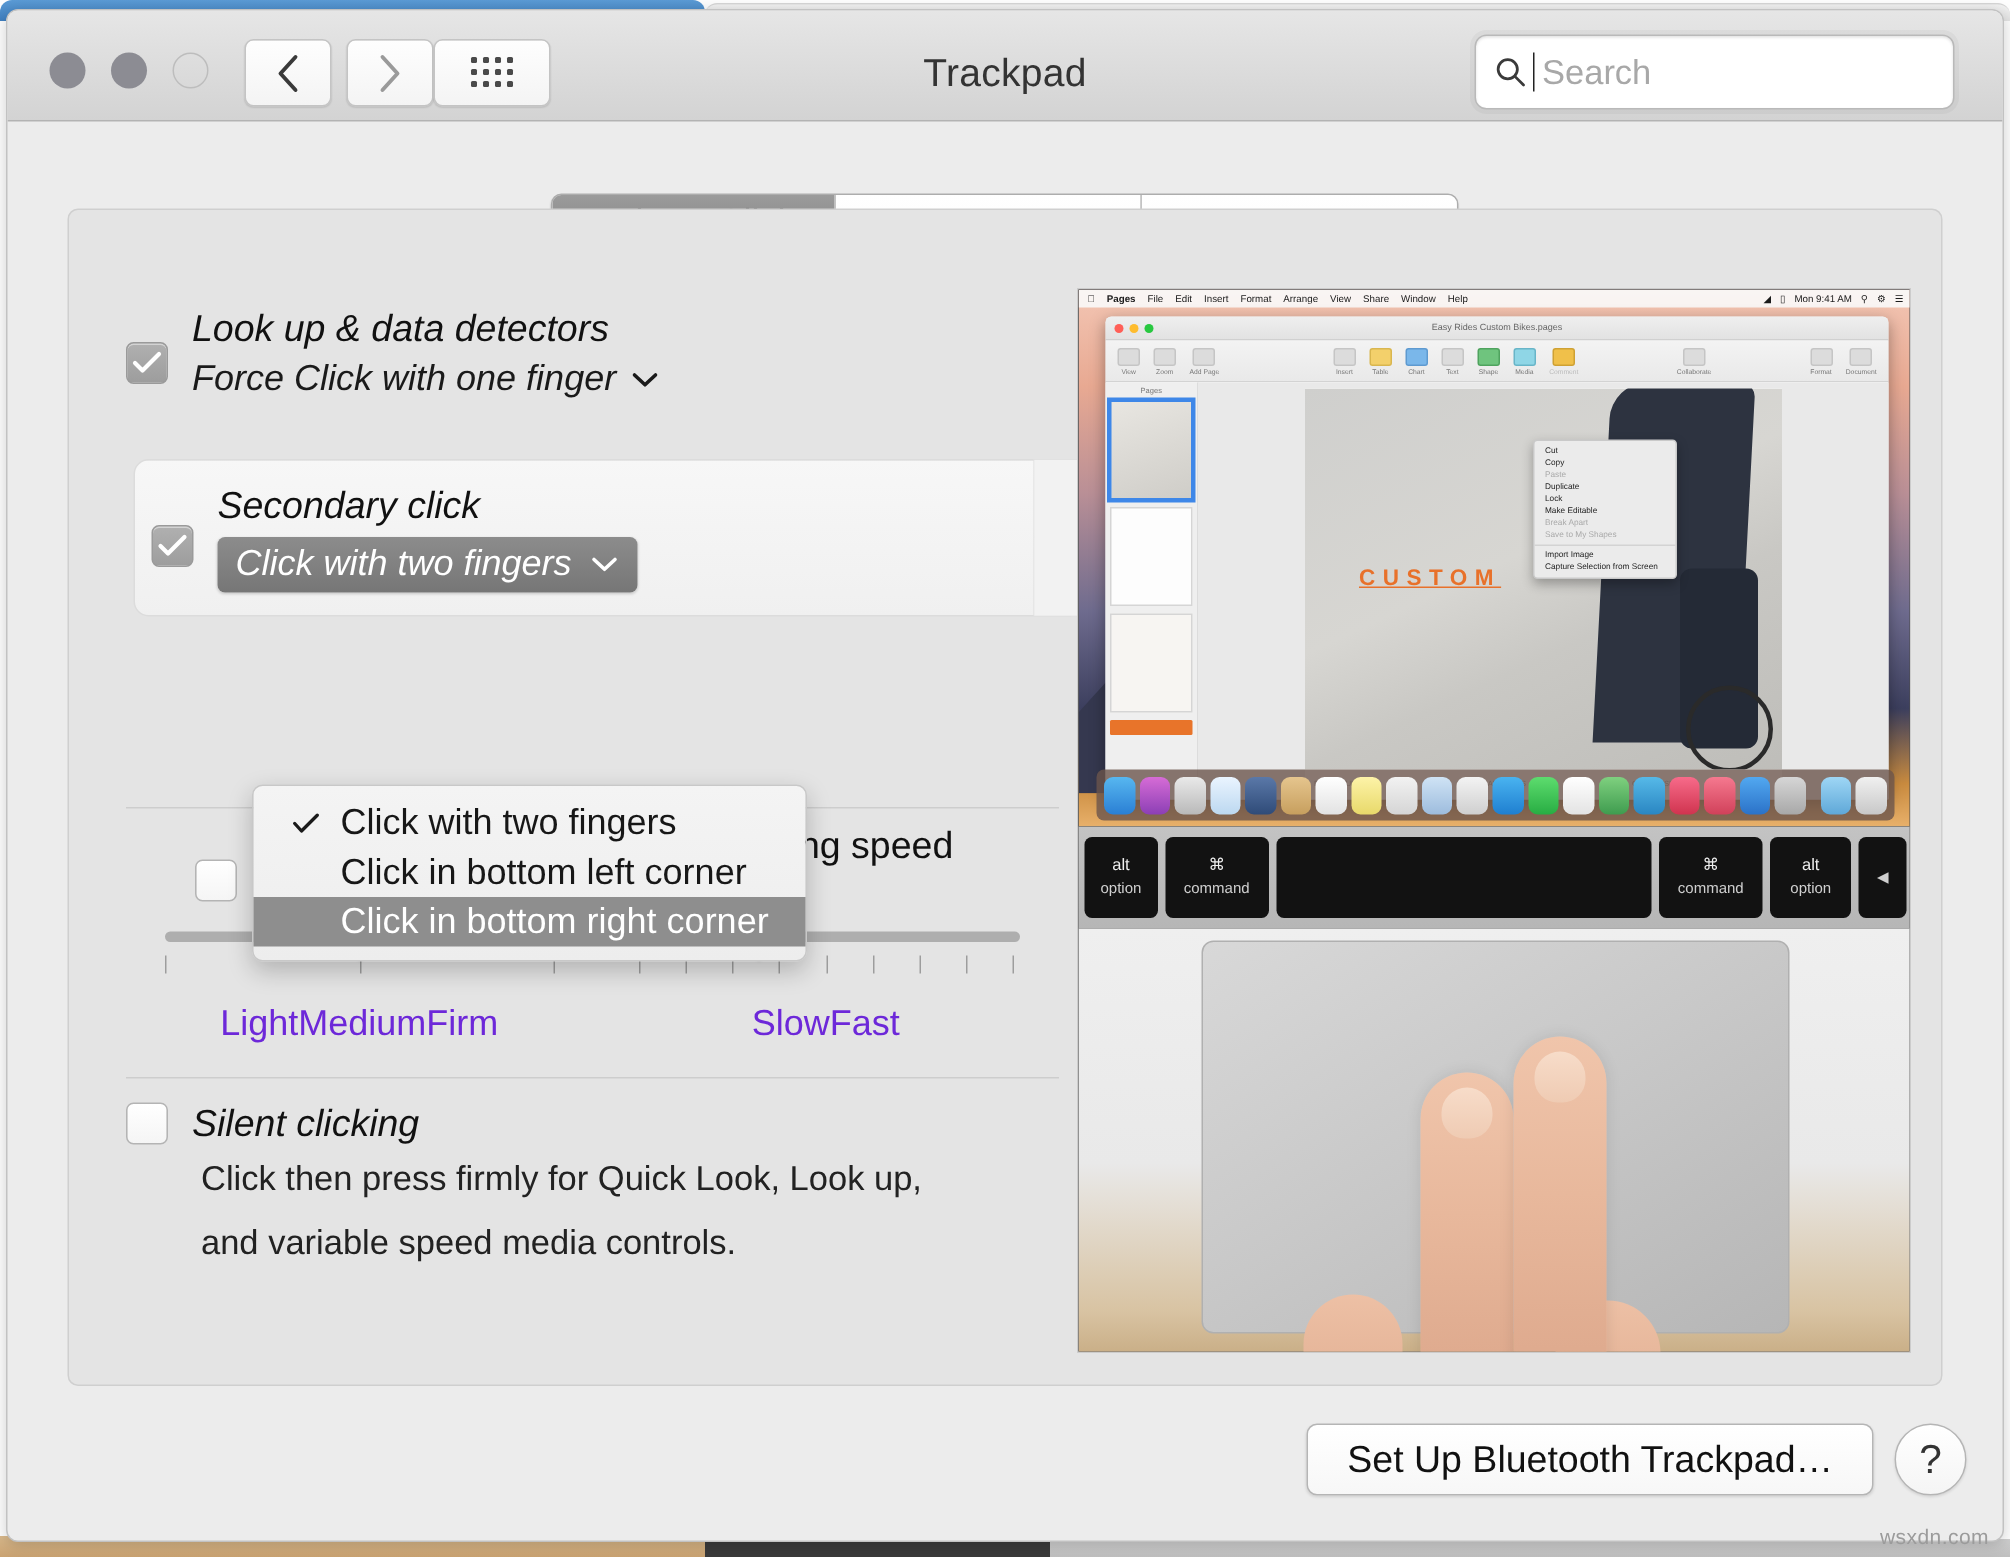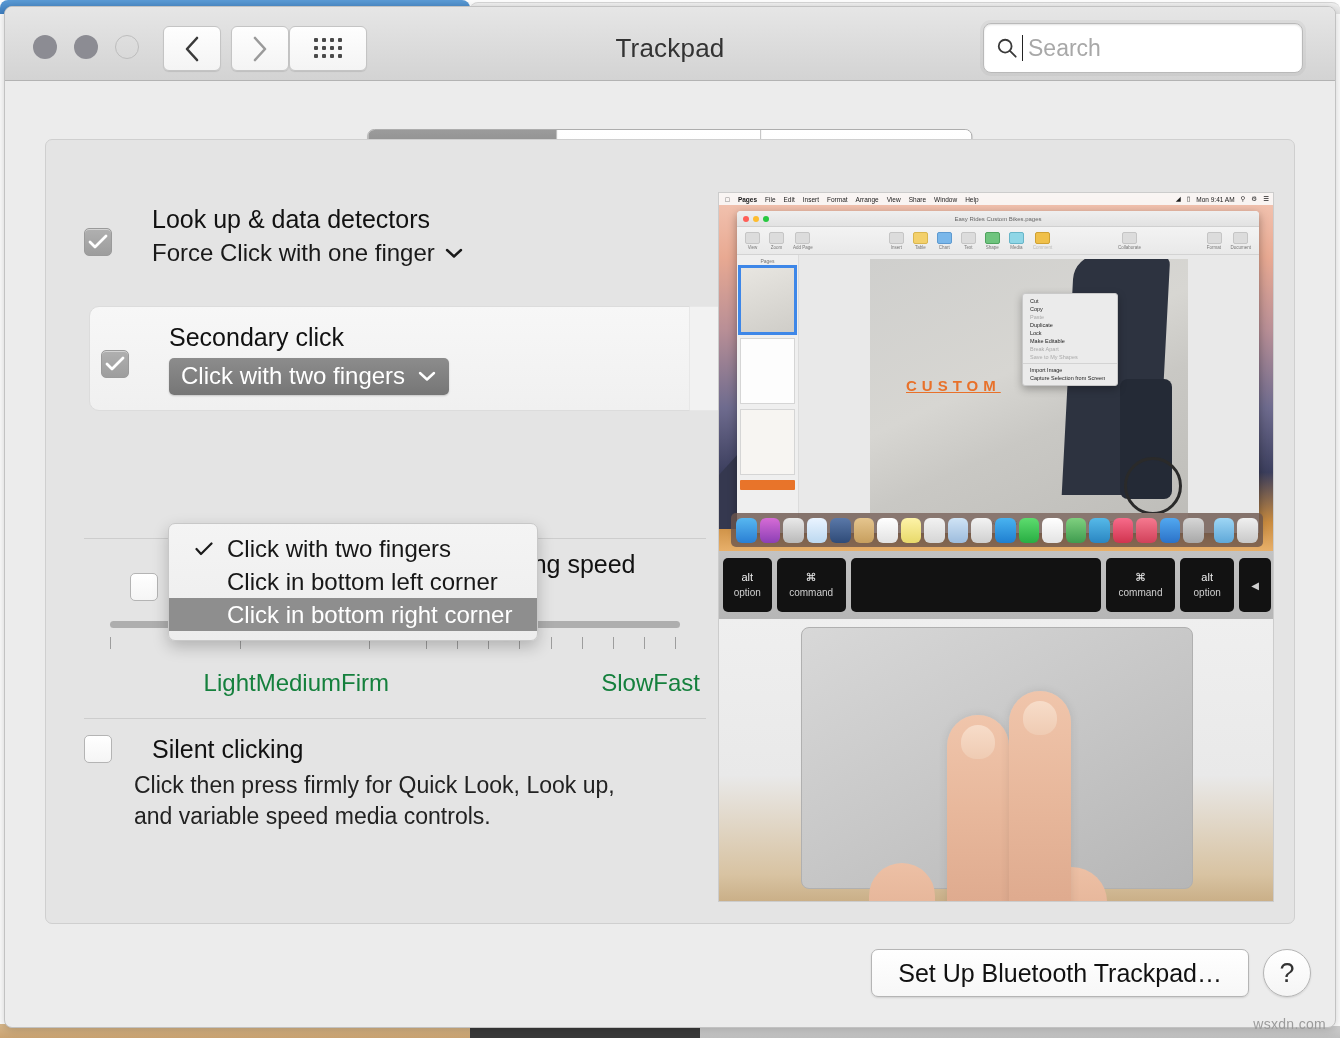--- a/index.html
+++ b/index.html
@@ -136,21 +136,21 @@
     border:1px solid #9a9a9a;
     background: linear-gradient(180deg,#b0b0b0 0%,#9d9d9d 100%);
     display:flex; align-items:center; justify-content:center;
     box-shadow: inset 0 1px 0 rgba(255,255,255,.45);
   }
   .cbox.off {
     background: linear-gradient(180deg,#ffffff 0%,#f5f5f5 100%);
     border:1px solid #b4b4b4;
   }
   .cbox svg { display:block; }
-  .opt-body { margin-left:40px; }
+  .opt-body { margin-left:16px;font-style:italic; }
   .opt-title { font-size:25px; color:#111; line-height:34px; }
   .opt-sub { font-size:24px; color:#1a1a1a; line-height:34px; display:flex; align-items:center; gap:9px; }
   .chev { display:inline-block; }
 
   
   .callout {
     position:absolute; left:43px; top:166px; width:625px; height:105px;
   }
   .callout-bg {
     position:absolute; inset:0;
@@ -202,21 +202,21 @@
   .track {
     position:absolute; left:0; right:0; top:14px; height:7px;
     background:#aeaeae; border-radius:4px;
   }
   .ticks { position:absolute; left:0; right:0; top:30px; height:13px; }
   .ticks i { position:absolute; top:0; width:1px; height:12px; background:#9d9d9d; }
   .knob {
     position:absolute; top:4px; width:28px; height:30px; margin-left:-14px;
     filter: drop-shadow(0 1px 1px rgba(0,0,0,.28));
   }
-  .slabels { display:flex; justify-content:flex-end; margin:16px 6px 0 6px; font-size:24px; color:#15803d; }
+  .slabels { display:flex; justify-content:center; margin:16px 6px 0 6px; font-size:24px; color:#6d28d9; }
   .slabels.three span:nth-child(2) { }
 
   
   .bottom-opts { position:absolute; left:38px; top:592px; width:622px; }
   .desc { font-size:23px; color:#222; line-height:31px; margin-left:50px; margin-top:4px; }
 
   
   .video {
     position:absolute; right:20px; top:52px; width:556px; height:710px;
     background:#1b1b1b; overflow:hidden;
@@ -559,21 +559,21 @@
 
         <div class="optrow" style="align-items:center">
           <div class="cbox off" style="margin-top:0"></div>
           <div class="opt-body">
             <div class="opt-title">Silent clicking</div>
           </div>
         </div>
 
 
         <div class="desc">Click then press firmly for Quick Look, Look up,</div>
-        <div class="desc" style="margin-top:0">and variable speed media controls.</div>
+        <div class="desc" style="margin-top:12px">and variable speed media controls.</div>
       </div>
 
       <div class="video">
 
         <div class="vid-mac">
           <div class="mac-wall">
             <div class="mac-dune"></div>
           </div>
 
           <div class="menubar">

